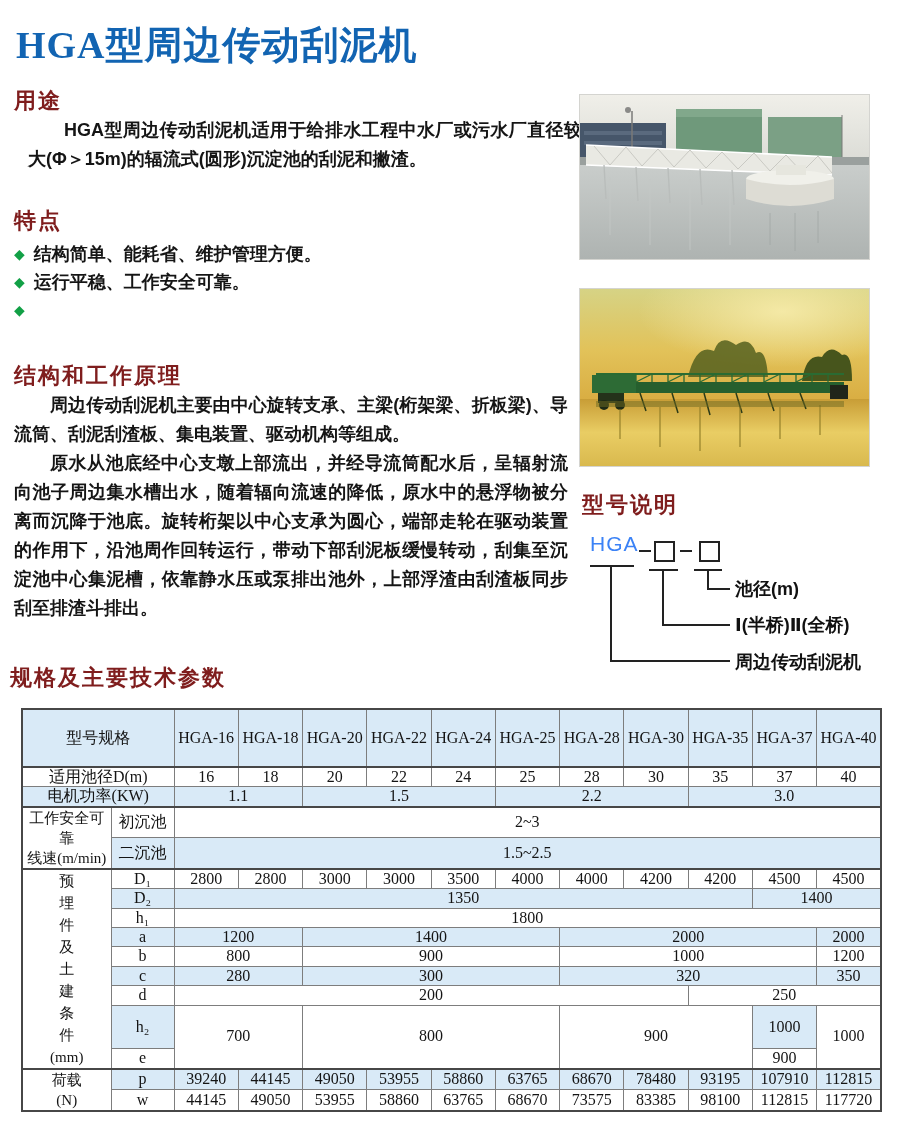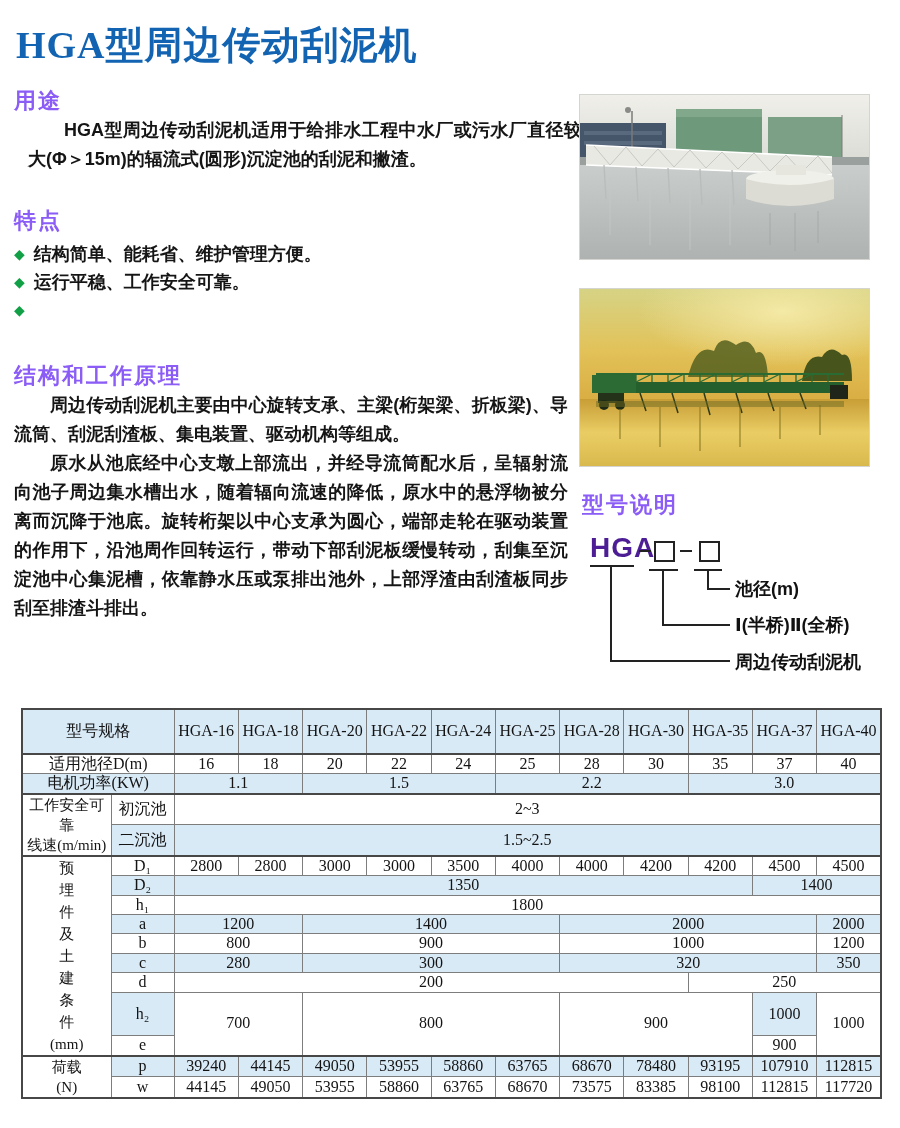--- a/index.html
+++ b/index.html
@@ -2,51 +2,51 @@
 <html><head>
 <meta charset="utf-8">
 <style>
   html,body { margin:0; padding:0; background:#ffffff; }
   .page { position:relative; width:900px; height:1128px; background:#ffffff; overflow:hidden;
           font-family:"Liberation Sans","DejaVu Sans",sans-serif; }
 
   .title { position:absolute; left:16px; top:20px; font-size:38px; font-weight:bold;
            color:#1264b2; letter-spacing:1px; white-space:nowrap;font-family:Liberation Serif, serif; }
 
-  .h-green { position:absolute; font-size:22px; font-weight:bold; color:#8b5cf6;
+  .h-green { position:absolute; font-size:22px; font-weight:bold; color:#7f1d1d;
              letter-spacing:2px; white-space:nowrap; }
 
   .bodytext { position:absolute; font-size:18px; font-weight:bold; color:#151515;
               line-height:29px; text-align:justify; }
   .bodytext p { margin:0; text-indent:2em; }
 
   .bullets { position:absolute; left:14px; top:240px; }
   .bullet  { display:flex; align-items:center; height:28px; font-size:18px; font-weight:bold; color:#151515; }
   .diamond { color:#12a046; font-size:14px; margin-right:9px; }
 
   .photo { position:absolute; border:1px solid #d4d4d0; overflow:hidden; background:#e8e8e4; }
   .photo svg { display:block; }
 
   .diagram { position:absolute; left:582px; top:528px; width:312px; height:152px; }
   .md-abs  { position:absolute; }
-  .md-hga  { font-size:28px; color:#4c1d95; font-weight:bold; letter-spacing:1px; }
+  .md-hga  { font-size:21px; color:#3b82f6; font-weight:normal; letter-spacing:1px; }
   .md-dash { width:12px; height:2px; background:#222; }
   .md-box  { width:17px; height:17px; border:2px solid #222; background:#fff; }
   .md-line { background:#222; height:2px; }
   .md-elbow{ border-left:2px solid #222; border-bottom:2px solid #222; }
   .md-label{ font-size:18px; font-weight:bold; color:#111; white-space:nowrap; }
 
   table.spec { position:absolute; left:21px; top:708px; width:859px;
                border-collapse:collapse; table-layout:fixed;
                border:2px solid #474747;
                font-family:"Liberation Serif","DejaVu Serif",serif; }
   .spec td { border:1px solid #7d7d7d; text-align:center; vertical-align:middle;
              font-size:16px; color:#141414; padding:0; overflow:hidden;
              white-space:pre-line; line-height:1.15; }
-  .spec thead tr { height:45px;padding-left:32px; }
+  .spec thead tr { height:58px;padding-left:32px; }
   .spec thead td { background:#d9eaf7; border-bottom:2px solid #474747; }
   .spec tbody tr { height:15px;padding-left:12px; }
   .spec tr.blue td { background:#d9eaf7; }
   .spec td.wbg { background:#ffffff !important; }
   .spec tr.sep td { border-top:2px solid #474747; }
   .spec td.vert { font-size:15px; line-height:22px; }
   .spec td.gl   { font-size:15px; line-height:20px; }
 </style>
 </head>
 <body>
@@ -245,20 +245,21 @@
 
     <span class="md-abs md-elbow" style="left:125px;top:43px;width:21px;height:17px"></span>
     <span class="md-abs md-elbow" style="left:80px;top:43px;width:66px;height:53px"></span>
     <span class="md-abs md-elbow" style="left:28px;top:39px;width:118px;height:93px"></span>
 
     <span class="md-abs md-label" style="left:153px;top:49px">池径(m)</span>
     <span class="md-abs md-label" style="left:153px;top:85px">Ⅰ(半桥)Ⅱ(全桥)</span>
     <span class="md-abs md-label" style="left:153px;top:122px">周边传动刮泥机</span>
   </div>
 
+  <div class="h-green" style="left:10px;top:663px">规格及主要技术参数</div>
 
   <table class="spec">
       <colgroup>
         <col style="width: 89px;">
         <col style="width: 63px;">
         <col style="width: 64.27px;">
         <col style="width: 64.27px;">
         <col style="width: 64.27px;">
         <col style="width: 64.27px;">
         <col style="width: 64.27px;">

